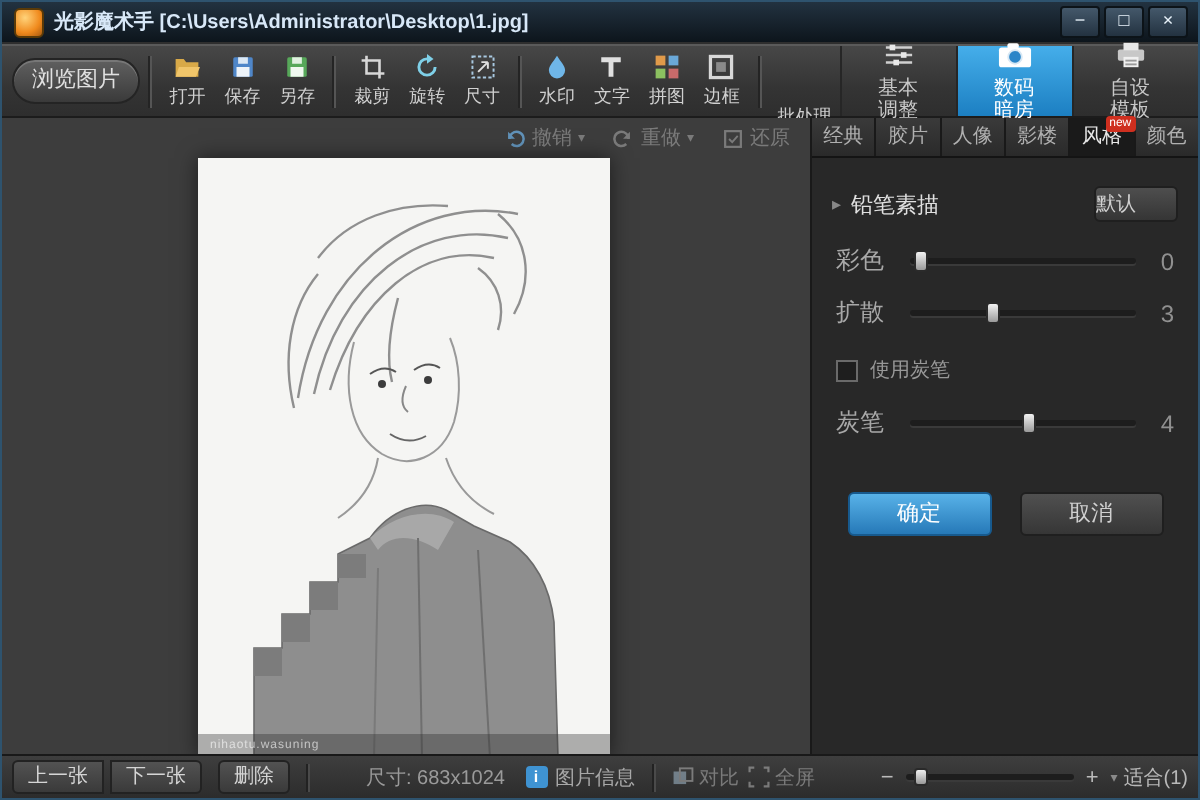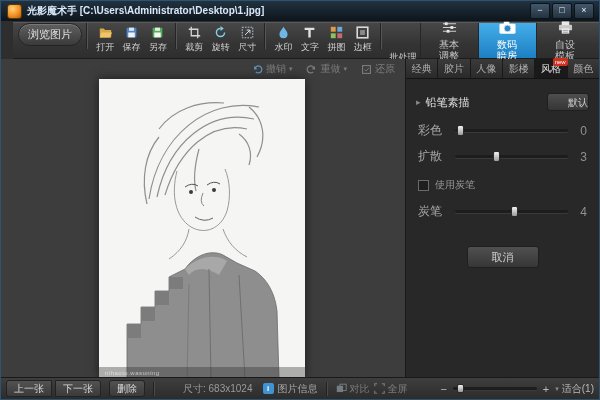--- a/index.html
+++ b/index.html
@@ -15,24 +15,24 @@
   .app-icon{width:13px;height:13px;border-radius:3px;flex:0 0 auto;
     background:radial-gradient(circle at 35% 30%,#ffd37a,#f08a1d 60%,#a85a10);
     border:1px solid #5a3a08;margin:0 5px 0 3px;}
   .title-text{font-size:10px;font-weight:bold;color:#d8e8f8;white-space:nowrap;}
   .win-controls{margin-left:auto;display:flex;gap:2px;padding-right:2px;}
   .win-btn{width:18px;height:14px;font-size:9px;line-height:13px;text-align:center;
     color:#e8f2fa;background:linear-gradient(#44586a,#233240);
     border:1px solid #0c1318;border-radius:2px;cursor:default;}
 
   
-  .toolbar{position:absolute;top:21px;left:12px;right:0;height:37px;
+  .toolbar{position:absolute;top:21px;left:0;right:0;height:37px;
     background:linear-gradient(#474747,#343434 60%,#2e2e2e);
     border-top:1px solid #5a5a5a;border-bottom:1px solid #1c1c1c;
-    display:flex;padding:0 5px;box-sizing:border-box;}
+    display:flex;align-items:center;padding:0 5px;box-sizing:border-box;}
   .browse-btn{height:23px;line-height:21px;padding:0 9px;border-radius:12px;
     font-size:11px;color:#e0e0e0;background:linear-gradient(#606060,#3a3a3a);
     border:1px solid #242424;box-shadow:inset 0 1px 0 #777;white-space:nowrap;box-sizing:border-box;}
   .tb-sep{width:1px;height:26px;background:#242424;border-right:1px solid #555;margin:0 4px;}
   .tool-btn{width:28px;height:33px;display:flex;flex-direction:column;align-items:center;
     justify-content:center;gap:2px;font-size:9px;color:#d0d0d0;border-radius:3px;white-space:nowrap;}
   .tool-btn.wide{width:36px;gap:36px;}
   .tool-btn svg{width:13px;height:13px;display:block;}
 
   .mode-group{margin-left:auto;display:flex;align-self:stretch;}
@@ -60,21 +60,21 @@
   .tabs{display:flex;height:19px;background:#202020;border-bottom:1px solid #141414;}
   .tab{flex:1;position:relative;text-align:center;font-size:10px;line-height:19px;color:#b0b0b0;
     background:linear-gradient(#3a3a3a,#2a2a2a);border-right:1px solid #191919;cursor:default;}
   .tab:last-child{border-right:none;}
   .tab.active{background:#1a1a1a;color:#e8e8e8;}
   .tab .badge{position:absolute;top:-1px;right:-1px;background:#cf2f1f;color:#fff;
     font-size:6px;line-height:8px;padding:0 2px;border-radius:2px;}
   .effect-header{display:flex;align-items:center;margin:14px 10px 4px;}
   .tri{color:#888;font-size:9px;}
   .effect-title{font-size:11px;color:#e0e0e0;margin-left:5px;}
-  .default-btn{margin-left:auto;width:42px;height:18px;font-size:10px;line-height:17px;text-align:right;
+  .default-btn{margin-left:auto;width:42px;height:18px;font-size:10px;line-height:17px;text-align:left;
     color:#d0d0d0;background:linear-gradient(#4e4e4e,#353535);border:1px solid #1f1f1f;border-radius:3px;box-sizing:border-box;}
   .slider-row{display:flex;align-items:center;margin:13px 12px 0;font-size:12px;color:#a8a8a8;height:13px;}
   .s-label{width:28px;}
   .s-track{flex:1;height:3px;margin:0 9px;background:#1d1d1d;border-radius:2px;position:relative;
     box-shadow:0 1px 0 #3a3a3a;}
   .s-handle{position:absolute;top:-4px;width:7px;height:11px;margin-left:-3px;border-radius:2px;
     background:linear-gradient(#f2f2f2,#9a9a9a);border:1px solid #2a2a2a;box-sizing:border-box;}
   .s-value{width:10px;text-align:right;color:#909090;}
   .check-row{display:flex;align-items:center;margin:15px 12px 0;font-size:10px;color:#989898;}
   .checkbox{width:9px;height:9px;background:#1e1e1e;border:1px solid #6a6a6a;margin-right:6px;}
@@ -356,20 +356,21 @@
 
     <div class="slider-row">
       <span class="s-label">炭笔</span>
       <div class="s-track">
         <div class="s-handle" style="left:52%;"></div>
       </div>
       <span class="s-value">4</span>
     </div>
 
     <div class="panel-actions">
+      <div class="btn btn-ok">确定</div>
       <div class="btn btn-cancel">取消</div>
     </div>
   </div>
 
   <div class="statusbar">
     <div class="sb-btn first">上一张</div>
     <div class="sb-btn last">下一张</div>
     <div class="sb-btn solo">删除</div>
     <div class="sb-sep"></div>
     <div class="sb-size">尺寸: 683x1024</div>

